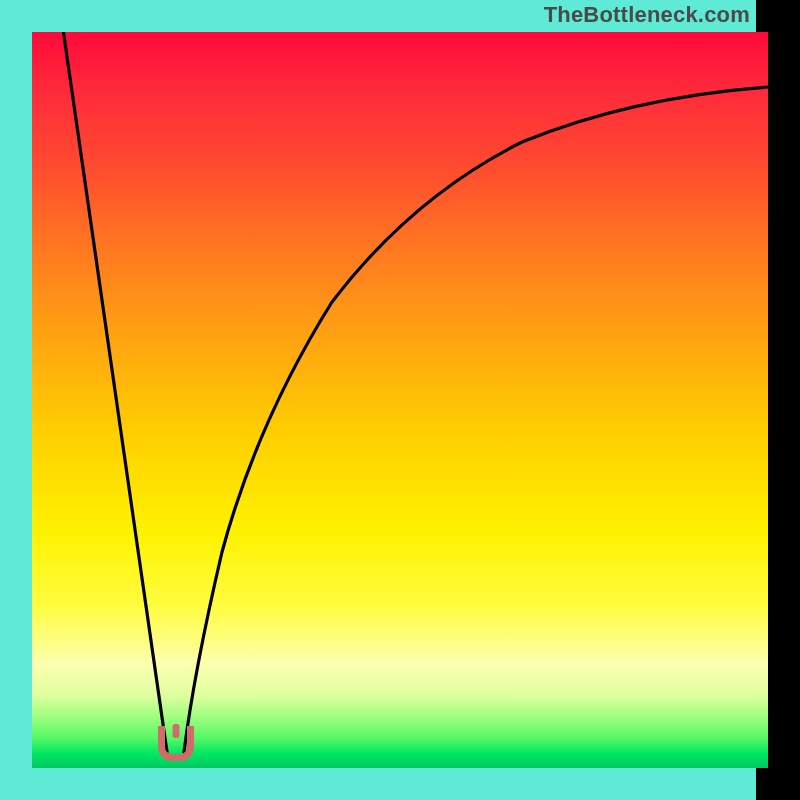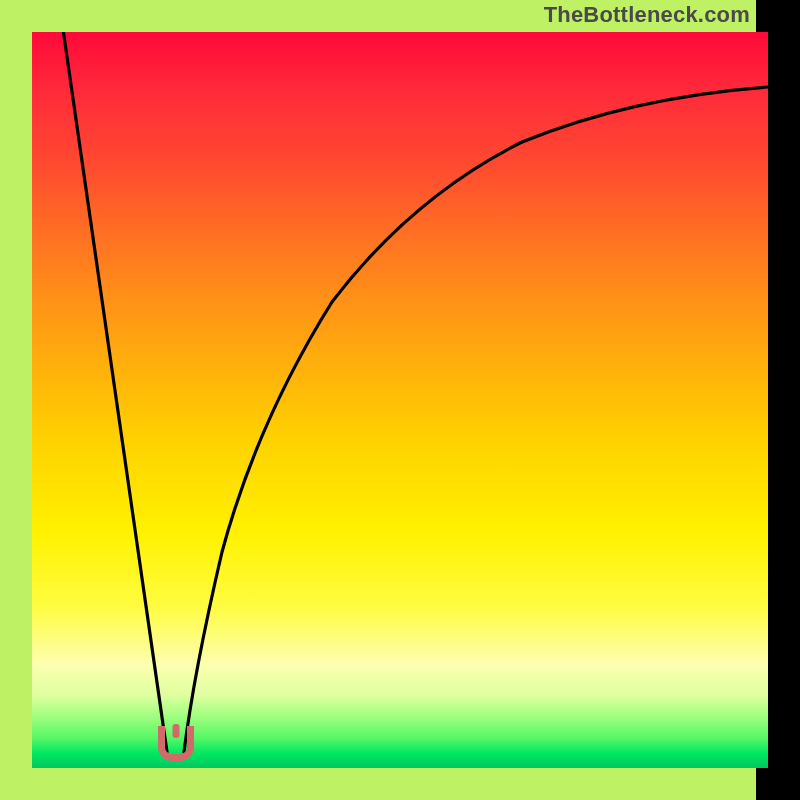--- a/index.html
+++ b/index.html
@@ -1,16 +1,16 @@
 <!DOCTYPE html>
 <html><head>
 <meta charset="utf-8">
 <style>
   html,body{margin:0;padding:0;width:800px;height:800px;overflow:hidden;background:#000;font-family:Arial,Helvetica,sans-serif}
-  .frame{position:absolute;left:0;top:0;width:756px;height:800px;background:#bef264}
+  .frame{position:absolute;left:0;top:0;width:756px;height:800px;background:#5eead4}
   .plot{position:absolute;left:32px;top:32px;width:736px;height:736px;overflow:hidden}
   .gradient{position:absolute;inset:0;width:100%;height:100%;
     background:linear-gradient(to bottom,
       #ff0a3a 0%,
       #ff2a3a 8%,
       #ff4a30 18%,
       #ff7a20 30%,
       #ffa510 42%,
       #ffd000 55%,
       #fff200 68%,

